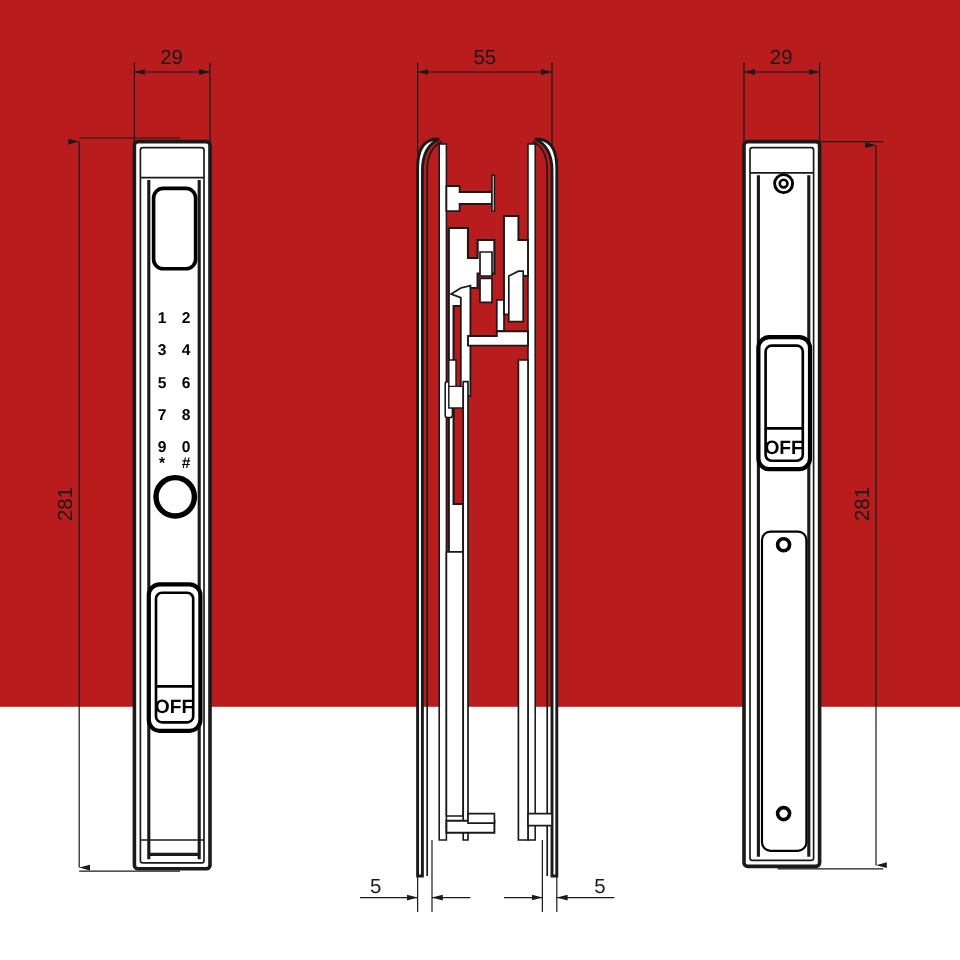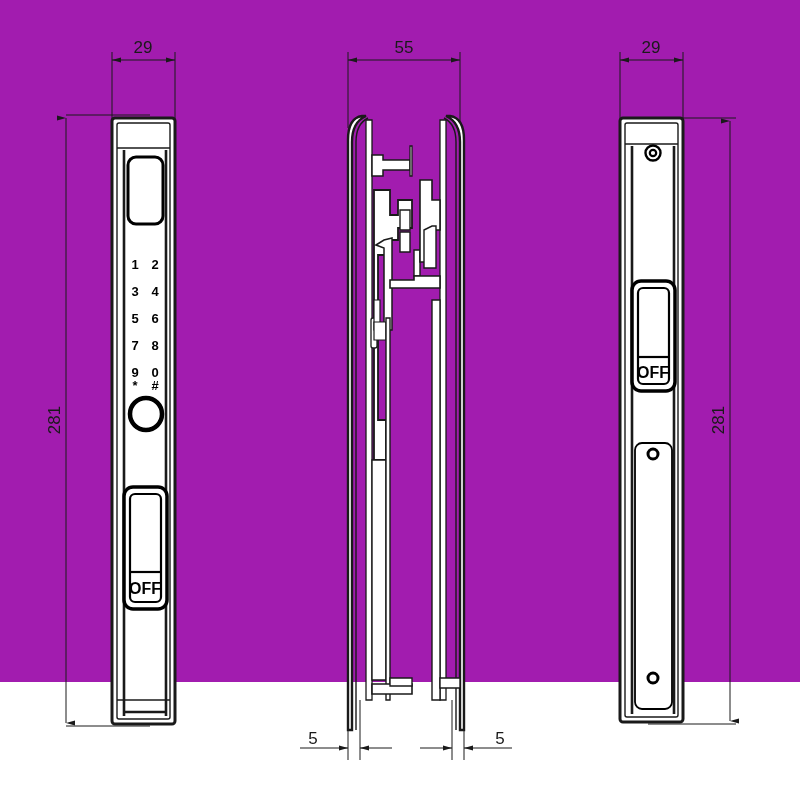--- a/index.html
+++ b/index.html
@@ -9,22 +9,22 @@
   }
   body {
     width: 800px;
     height: 800px;
     font-family: "Liberation Sans", sans-serif;
     overflow: hidden;
   }
   #drawing-root {
     position: relative;
     width: 800px;
-    height: 682px;
-    background: #a21caf;
+    height: 589px;
+    background: #b91c1c;
   }
   svg.cad {
     position: absolute;
     left: 0;
     top: 0;
     width: 800px;
     height: 800px;
     display: block;
   }
   .dimtext {

